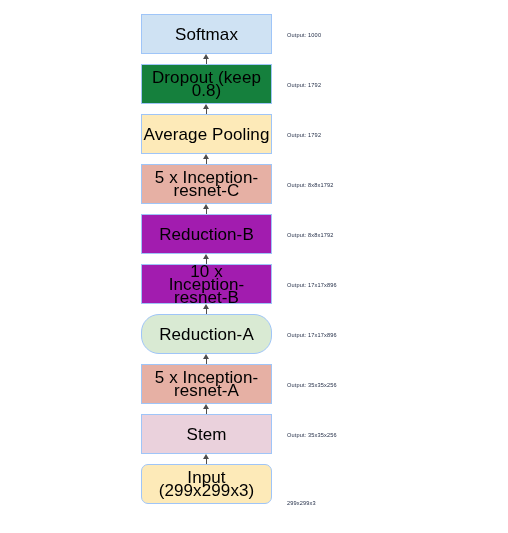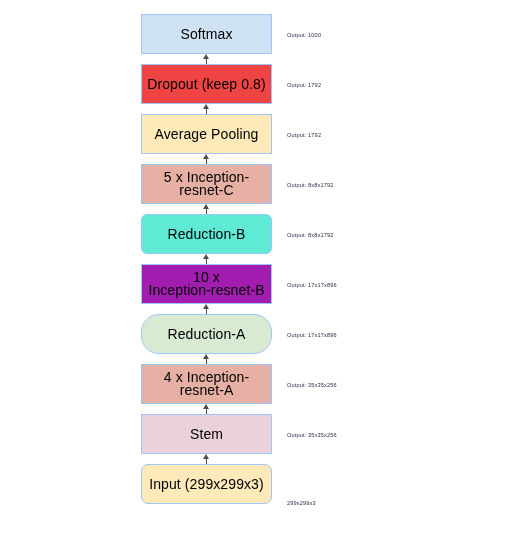--- a/index.html
+++ b/index.html
@@ -43,21 +43,21 @@
     top: 0;
     width: 131px;
     height: 40px;
     box-sizing: border-box;
     border: 1px solid #9fc5f8;
     display: flex;
     align-items: center;
     justify-content: center;
     text-align: center;
     color: #000000;
-    font-size: 14px;
+    font-size: 17px;
     line-height: 13px;
     letter-spacing: .1px;
     white-space: pre-line;
   }
   .node-box.rounded {
     border-radius: 7px;
   }
 
   
   .arrow {
@@ -108,21 +108,21 @@
 
     <div class="node-row">
       <div class="node-box" style="background: rgb(207, 226, 243); border-color: rgb(159, 197, 248);">Softmax</div>
       <div class="arrow">
         <span class="shaft" style="background: rgb(77, 77, 77);"></span>
         <span class="head" style="border-bottom-color: rgb(77, 77, 77);"></span>
       </div>
     </div>
 
     <div class="node-row">
-      <div class="node-box" style="background: #ef4444; border-color: rgb(159, 197, 248);">Dropout (keep 0.8)</div>
+      <div class="node-box" style="background: #15803d; border-color: rgb(159, 197, 248);">Dropout (keep 0.8)</div>
       <div class="arrow">
         <span class="shaft" style="background: rgb(77, 77, 77);"></span>
         <span class="head" style="border-bottom-color: rgb(77, 77, 77);"></span>
       </div>
     </div>
 
     <div class="node-row">
       <div class="node-box" style="background: rgb(253, 234, 184); border-color: rgb(159, 197, 248);">Average Pooling</div>
       <div class="arrow">
         <span class="shaft" style="background: rgb(77, 77, 77);"></span>
@@ -132,21 +132,21 @@
 
     <div class="node-row">
       <div class="node-box" style="background: rgb(230, 176, 164); border-color: rgb(159, 197, 248);">5 x Inception-resnet-C</div>
       <div class="arrow">
         <span class="shaft" style="background: rgb(77, 77, 77);"></span>
         <span class="head" style="border-bottom-color: rgb(77, 77, 77);"></span>
       </div>
     </div>
 
     <div class="node-row">
-      <div class="node-box" style="background: #5eead4; border-color: rgb(159, 197, 248); border-radius: 6px;">Reduction-B</div>
+      <div class="node-box" style="background: #a21caf; border-color: rgb(159, 197, 248);">Reduction-B</div>
       <div class="arrow">
         <span class="shaft" style="background: rgb(77, 77, 77);"></span>
         <span class="head" style="border-bottom-color: rgb(77, 77, 77);"></span>
       </div>
     </div>
 
     <div class="node-row">
       <div class="node-box" style="background: #a21caf; border-color: rgb(159, 197, 248);">10 x
 Inception-resnet-B</div>
       <div class="arrow">
@@ -157,21 +157,21 @@
 
     <div class="node-row">
       <div class="node-box" style="background: rgb(217, 234, 211); border-color: rgb(159, 197, 248); border-radius: 18px;">Reduction-A</div>
       <div class="arrow">
         <span class="shaft" style="background: rgb(77, 77, 77);"></span>
         <span class="head" style="border-bottom-color: rgb(77, 77, 77);"></span>
       </div>
     </div>
 
     <div class="node-row">
-      <div class="node-box" style="background: rgb(230, 176, 164); border-color: rgb(159, 197, 248);">4 x Inception-resnet-A</div>
+      <div class="node-box" style="background: rgb(230, 176, 164); border-color: rgb(159, 197, 248);">5 x Inception-resnet-A</div>
       <div class="arrow">
         <span class="shaft" style="background: rgb(77, 77, 77);"></span>
         <span class="head" style="border-bottom-color: rgb(77, 77, 77);"></span>
       </div>
     </div>
 
     <div class="node-row">
       <div class="node-box" style="background: rgb(234, 209, 220); border-color: rgb(159, 197, 248);">Stem</div>
       <div class="arrow">
         <span class="shaft" style="background: rgb(77, 77, 77);"></span>

